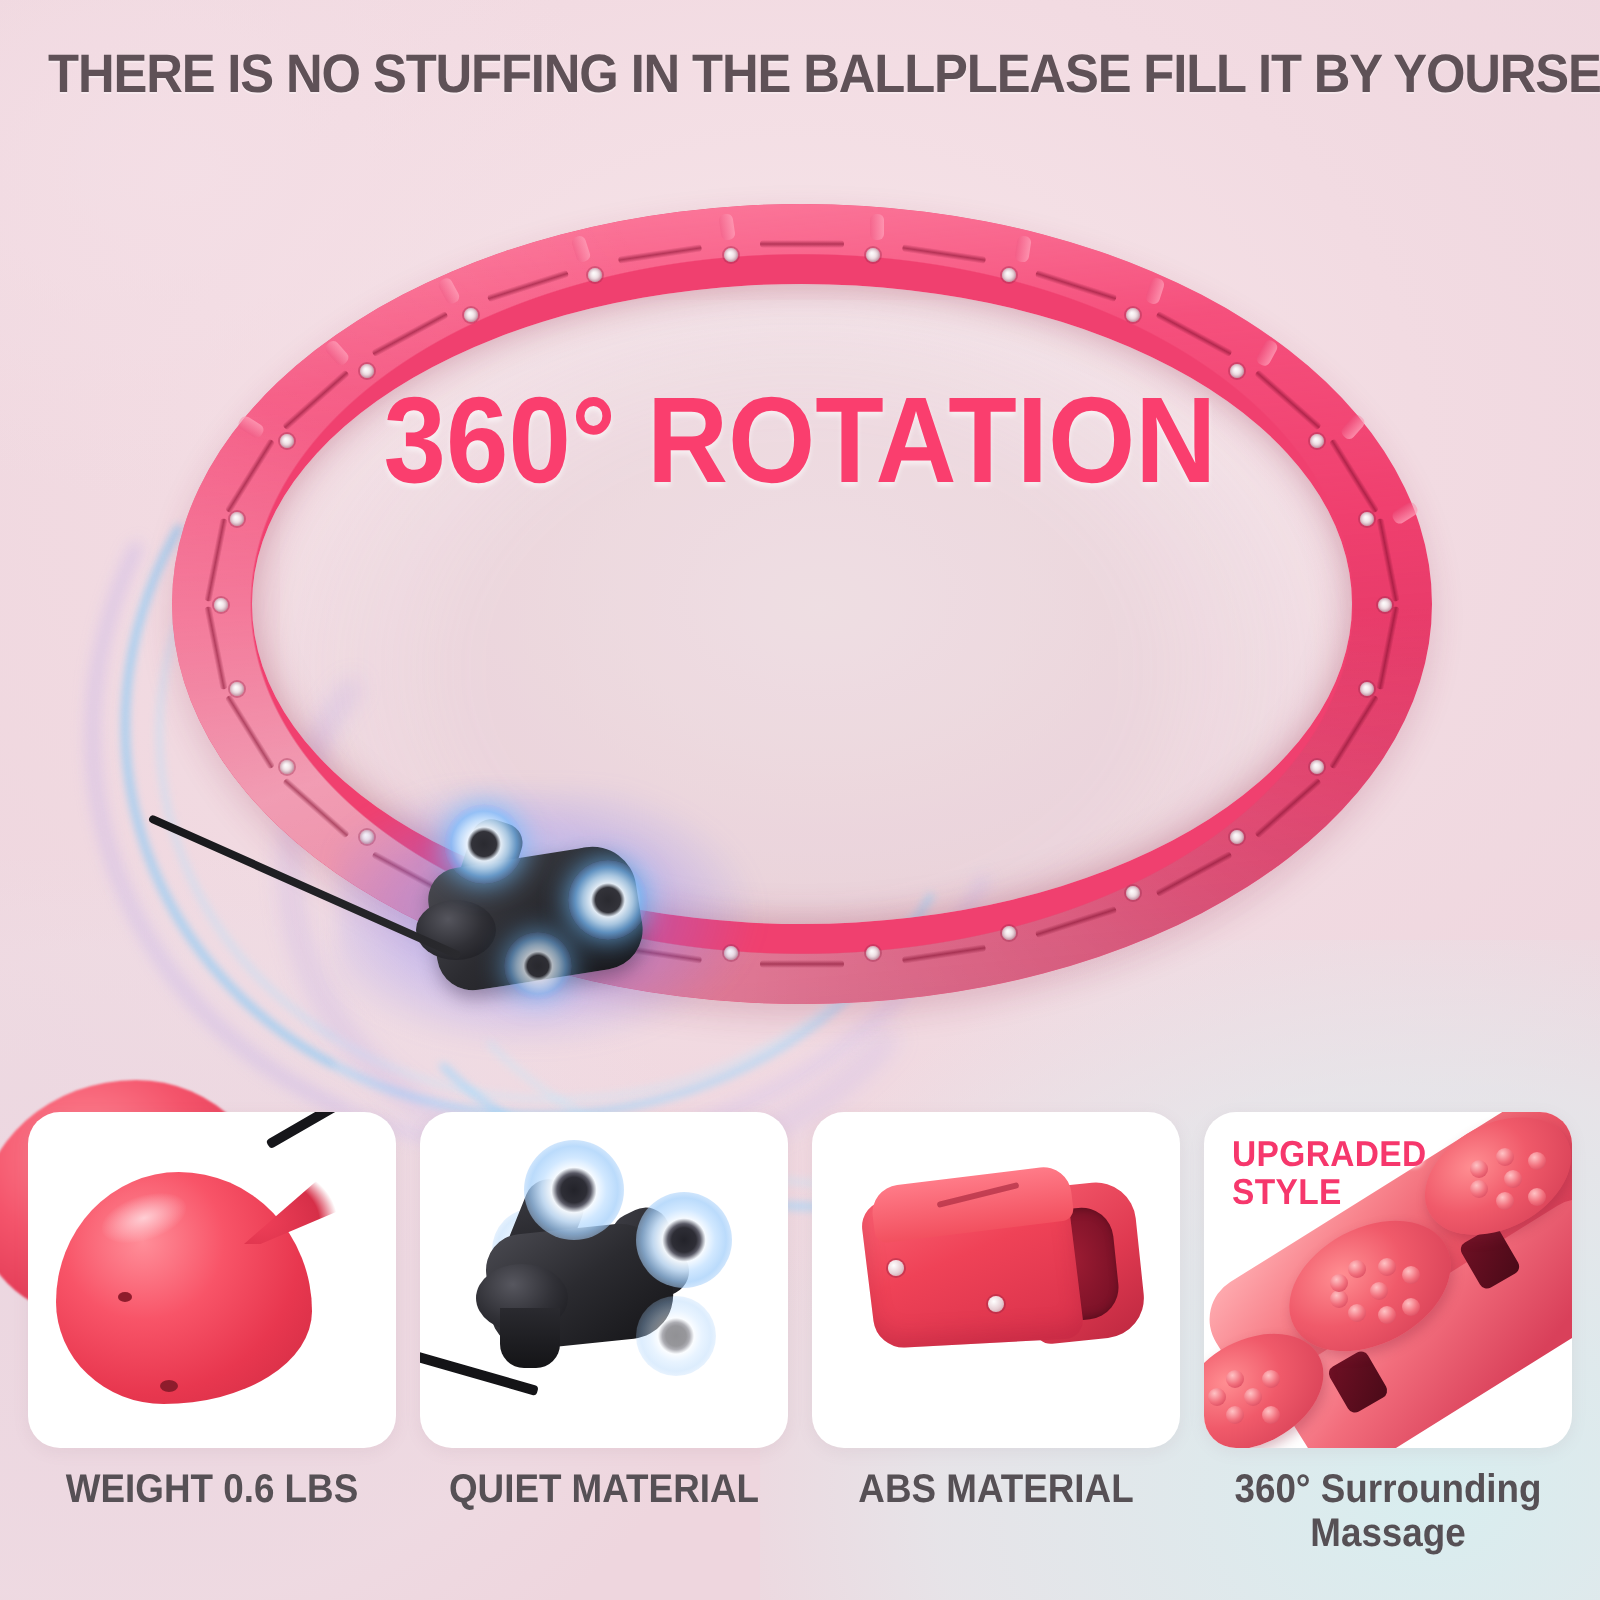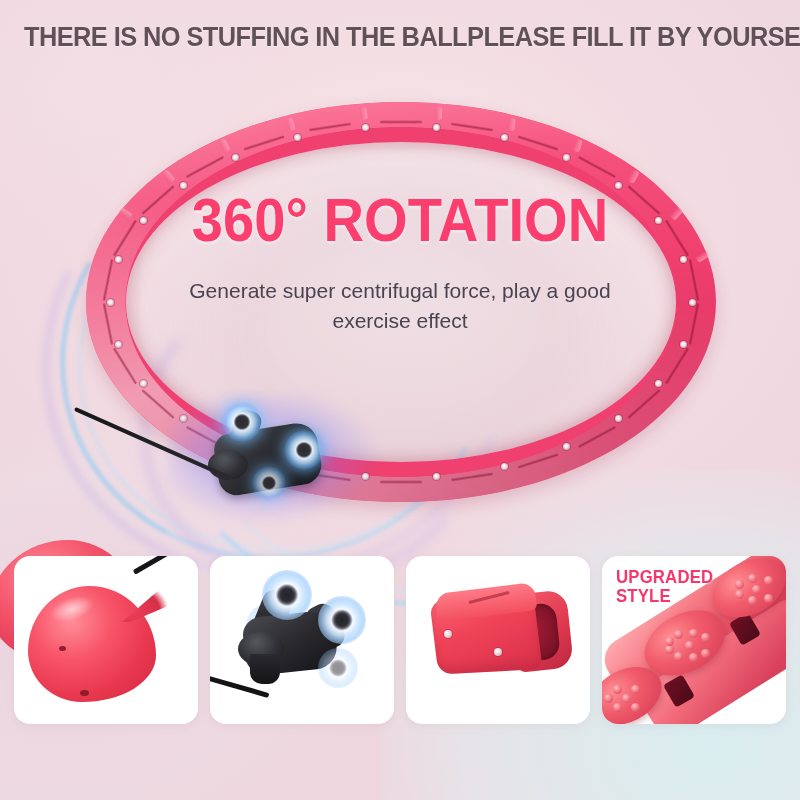--- a/index.html
+++ b/index.html
@@ -618,21 +618,20 @@
       <div class="hub-wheel hub-w3"></div>
       <div class="hub-wheel hub-w1"></div>
       <div class="hub-wheel hub-w2"></div>
       <div class="hub-cord"></div>
     </div>
 
     <div class="ball-bl"></div>
   </div>
 
   <div class="title-360">360° ROTATION</div>
-  <div class="subtitle">Generate super centrifugal force, play a good exercise effect</div>
 
   <div class="cards">
 
     <div class="card">
       <div class="card-inner">
         <div class="wball"></div>
         <div class="wball-tip"></div>
         <div class="wball-hl"></div>
         <div class="wball-hole wball-h1"></div>
         <div class="wball-hole wball-h2"></div>
@@ -702,14 +701,20 @@
           </div>
       </div>
       <div class="upgraded">
         <div>UPGRADED</div>
         <div>STYLE</div>
       </div>
     </div>
 
   </div>
 
+  <div class="captions">
+    <div class="caption">WEIGHT 0.6 LBS</div>
+    <div class="caption">QUIET MATERIAL</div>
+    <div class="caption">ABS MATERIAL</div>
+    <div class="caption">360° Surrounding Massage</div>
+  </div>
 
 </div>
 
 </body></html>

